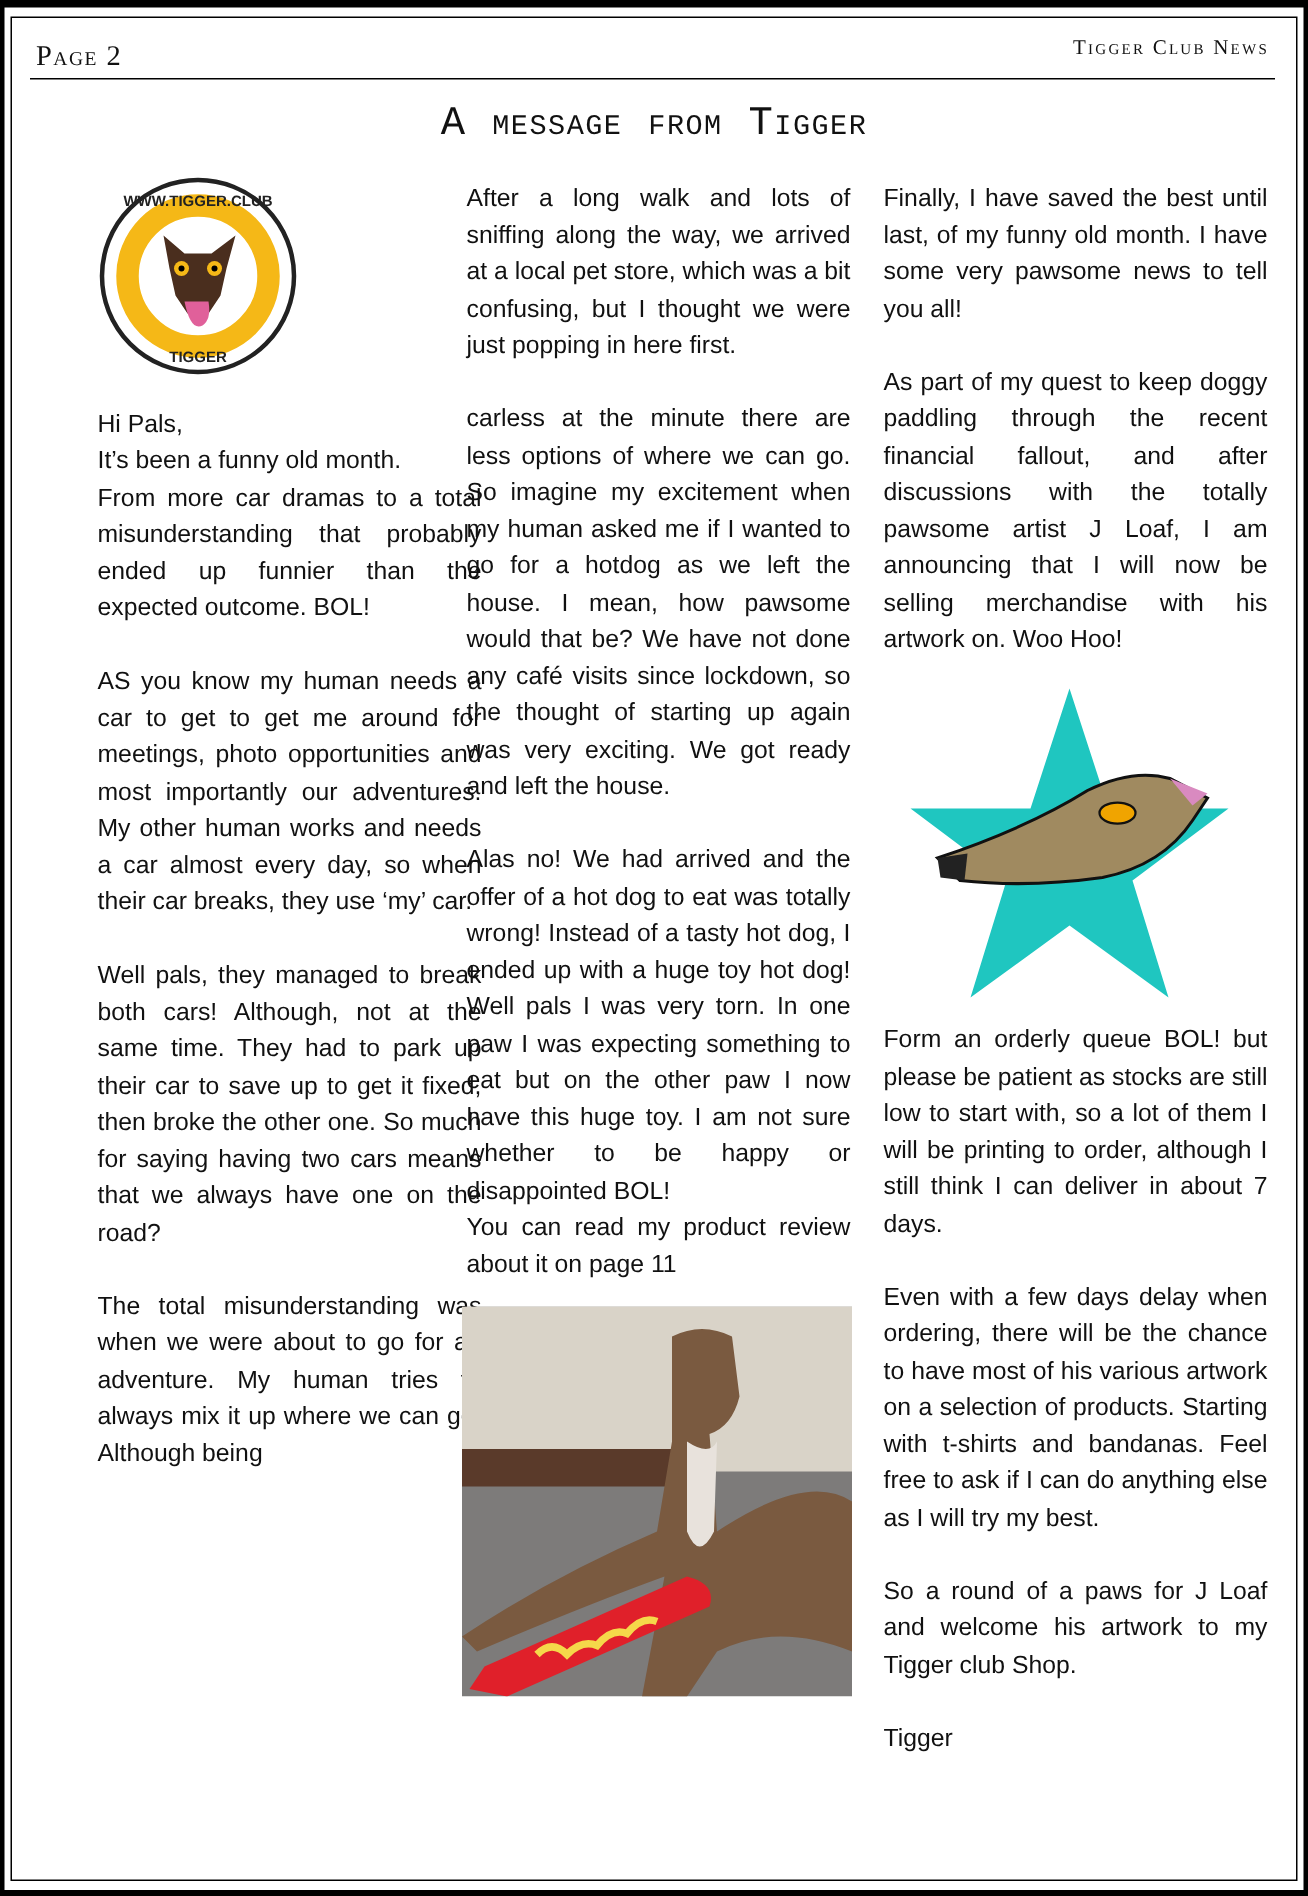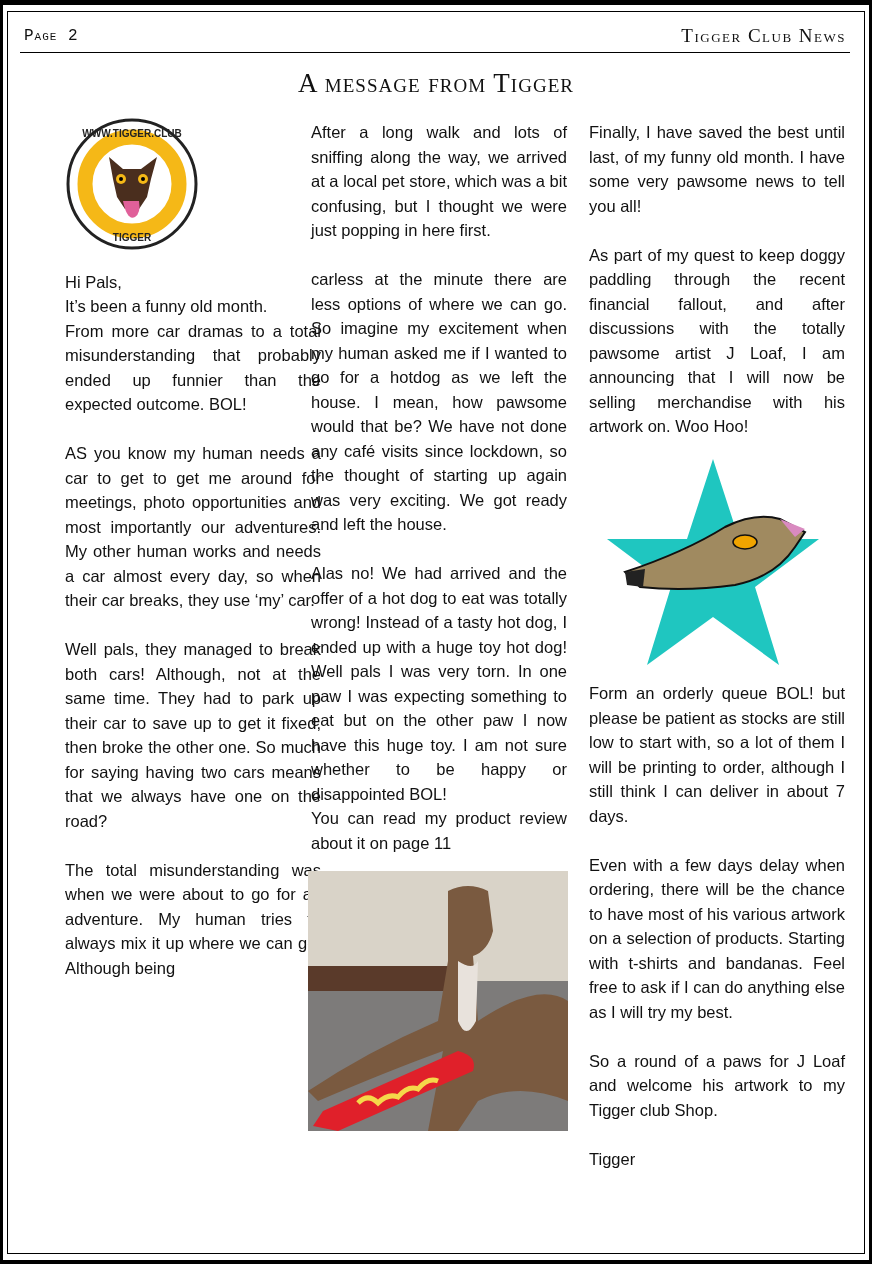--- a/index.html
+++ b/index.html
@@ -1,22 +1,22 @@
 <!DOCTYPE html>
 <html><head>
 <meta charset="utf-8">
 <style>
   html, body { margin:0; padding:0; background:#fff; }
   body { width:872px; height:1264px; position:relative; overflow:hidden; font-family:"Liberation Sans", sans-serif; color:#111; }
   .frame { position:absolute; left:0; top:0; width:872px; height:1264px; box-sizing:border-box; border:3px solid #000; border-top-width:5px; border-bottom-width:4px; }
   .frame-inner { position:absolute; left:4px; top:6px; right:4px; bottom:6px; border:1px solid #000; }
-  .hdr-left { position:absolute; left:24px; top:27px; font-family:Liberation Mono, monospace; font-variant:small-caps; font-size:16px; letter-spacing:1px; }
-  .hdr-right { position:absolute; right:26px; top:25px; font-family:"Liberation Serif", serif; font-variant:small-caps; font-size:19px; letter-spacing:1.5px; }
+  .hdr-left { position:absolute; left:24px; top:27px; font-family:Liberation Serif, serif; font-variant:small-caps; font-size:19px; letter-spacing:1px; }
+  .hdr-right { position:absolute; right:26px; top:25px; font-family:"Liberation Serif", serif; font-variant:small-caps; font-size:14px; letter-spacing:1.5px; }
   .hdr-rule { position:absolute; left:20px; right:22px; top:52px; height:1px; background:#000; }
-  .title { position:absolute; left:0; right:0; top:68px; text-align:center; font-family:Liberation Serif, serif; font-variant:small-caps; font-size:27px; letter-spacing:1px; }
+  .title { position:absolute; left:0; right:0; top:68px; text-align:center; font-family:Liberation Mono, monospace; font-variant:small-caps; font-size:27px; letter-spacing:1px; }
   .col { position:absolute; top:120px; width:256px; font-size:16.5px; line-height:24.5px; text-align:justify; }
   .col p { margin:0 0 24.5px 0; }
   .col p.tight { margin:0; }
   .c1 { left:30px;margin-left:35px; }
   .c2 { left:311px; }
   .c3 { left:589px; }
   .logo { width:134px; height:134px; margin:-3px 0 12px 0; }
   .star { width:216px; height:210px; margin:-6px 0 14px 16px; display:block; }
   .photo { width:260px; height:260px; margin:16px 0 0 -3px; display:block; }
 </style>

